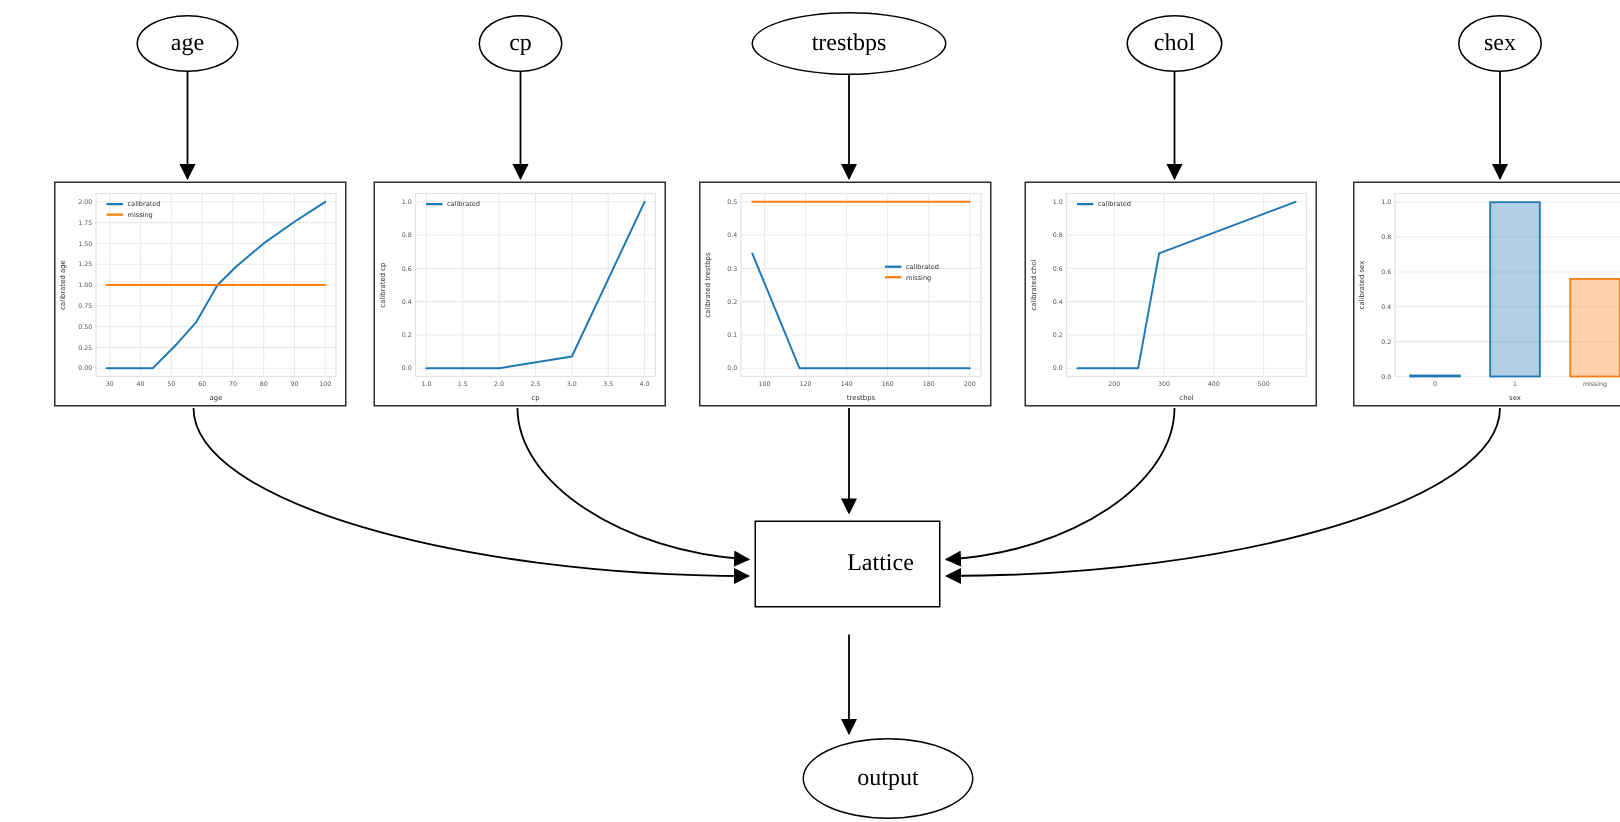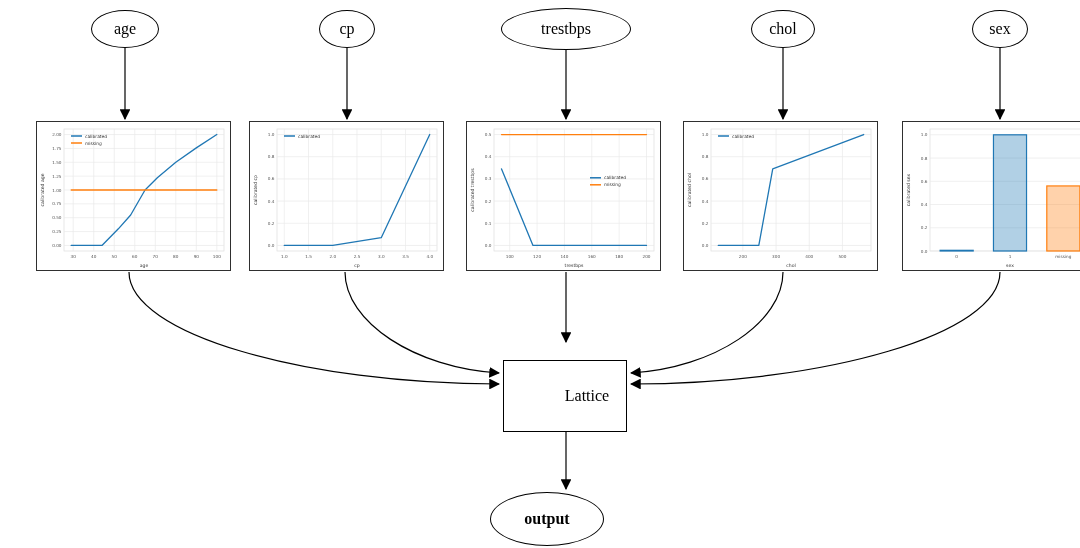--- a/index.html
+++ b/index.html
@@ -253,21 +253,21 @@
         <text x="107" y="135.5" text-anchor="middle" font-size="4.2" fill="#555">1</text>
         <text x="160.33333333333334" y="135.5" text-anchor="middle" font-size="4.2" fill="#555">missing</text>
         <rect x="37.133333333333326" y="128.3" width="33.06666666666667" height="0.7" fill="rgba(31,119,180,0.35)" stroke="#1f77b4" stroke-width="1.2"></rect>
         <rect x="90.46666666666667" y="12.80952380952381" width="33.06666666666667" height="116.19047619047619" fill="rgba(31,119,180,0.35)" stroke="#1f77b4" stroke-width="1.2"></rect>
         <rect x="143.8" y="63.93333333333334" width="33.06666666666667" height="65.06666666666666" fill="rgba(255,127,14,0.35)" stroke="#ff7f0e" stroke-width="1.2"></rect>
         <text x="107" y="144.5" text-anchor="middle" font-size="4.6" fill="#333">sex</text>
         <text transform="translate(6.5 68) rotate(-90)" text-anchor="middle" font-size="4.6" fill="#333">calibrated sex</text>
       </svg>
     </div>
 
-  <div class="gv-node gv-box" style="left:478px; top:360px; width:124px; height:72px;padding-left:44px;">
+  <div class="gv-node gv-box" style="left:478px; top:347px; width:124px; height:58px;padding-left:44px;">
     <span>Lattice</span>
   </div>
 
-  <div class="gv-node gv-ellipse" style="left:465px; top:492px; width:114px; height:54px;font-weight:bold;">
+  <div class="gv-node gv-ellipse" style="left:510px; top:492px; width:114px; height:54px;">
     <span>output</span>
   </div>
 
 </div>
 
 </body></html>

